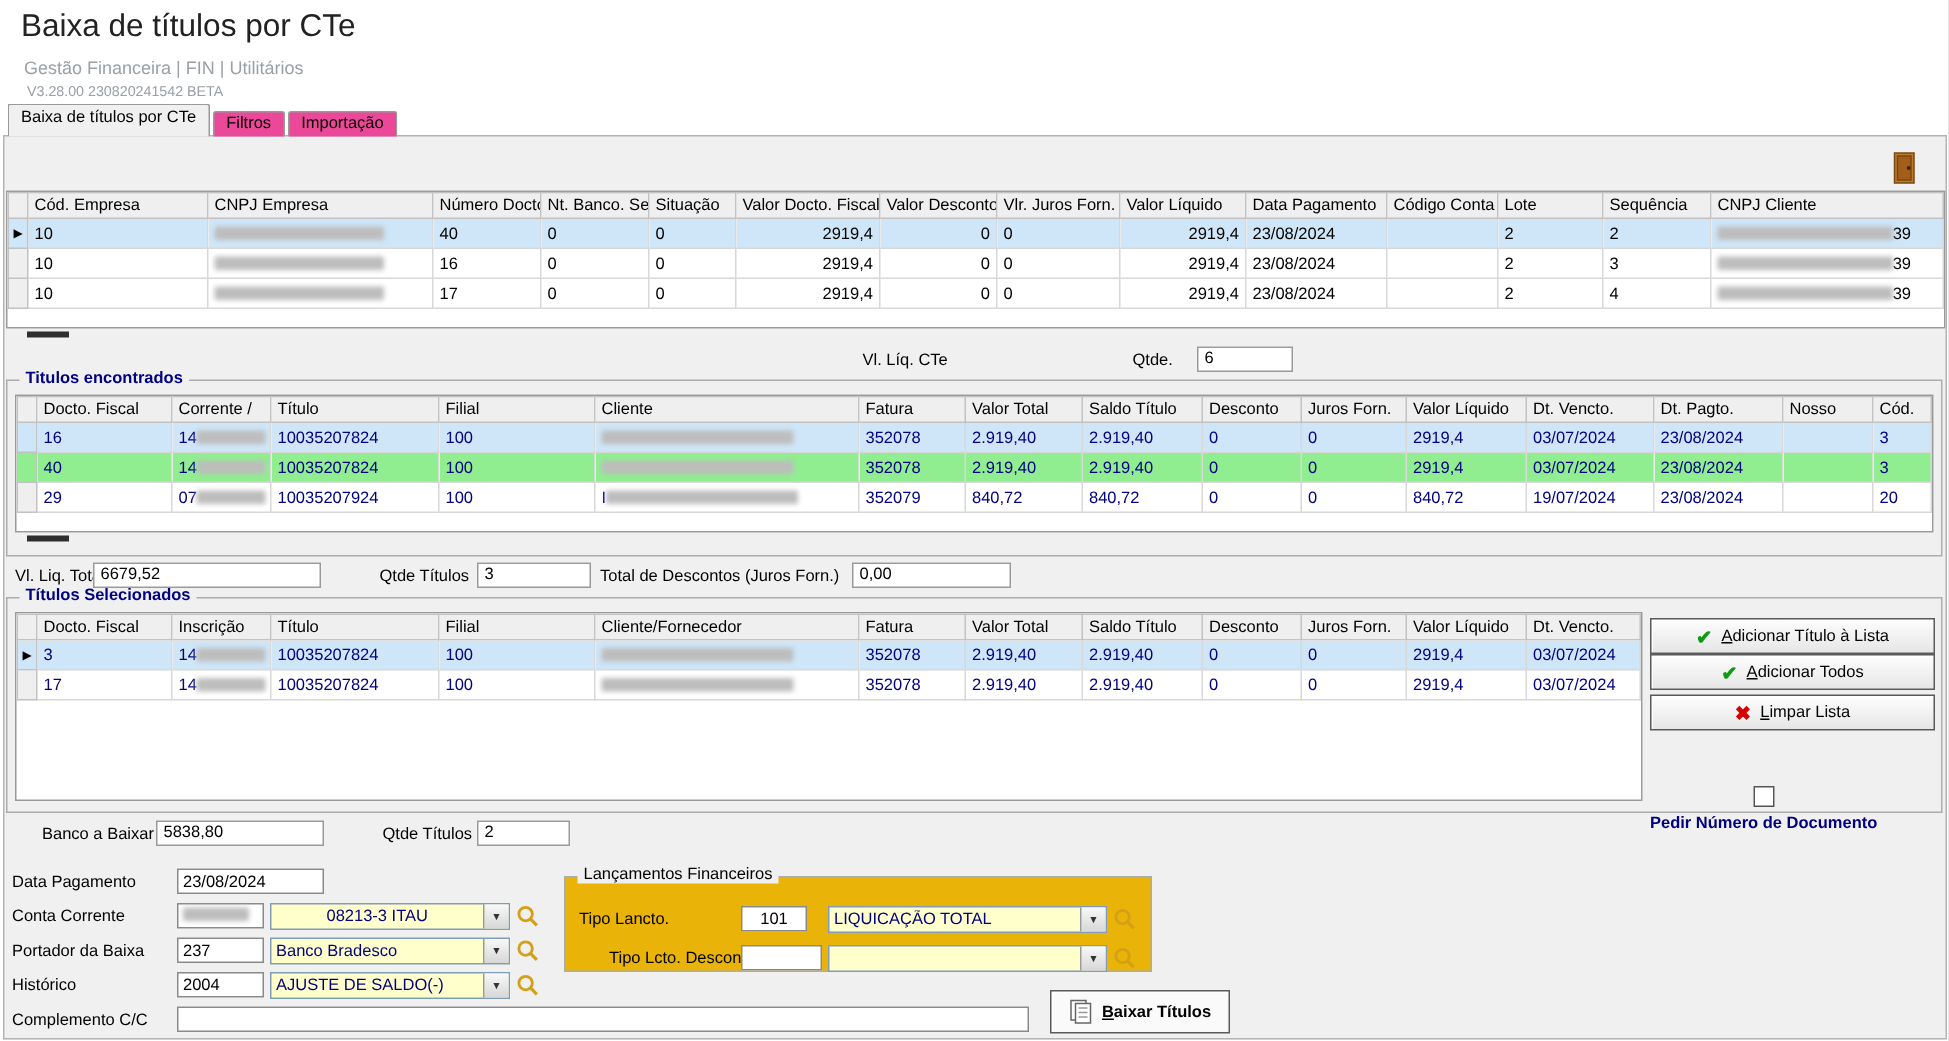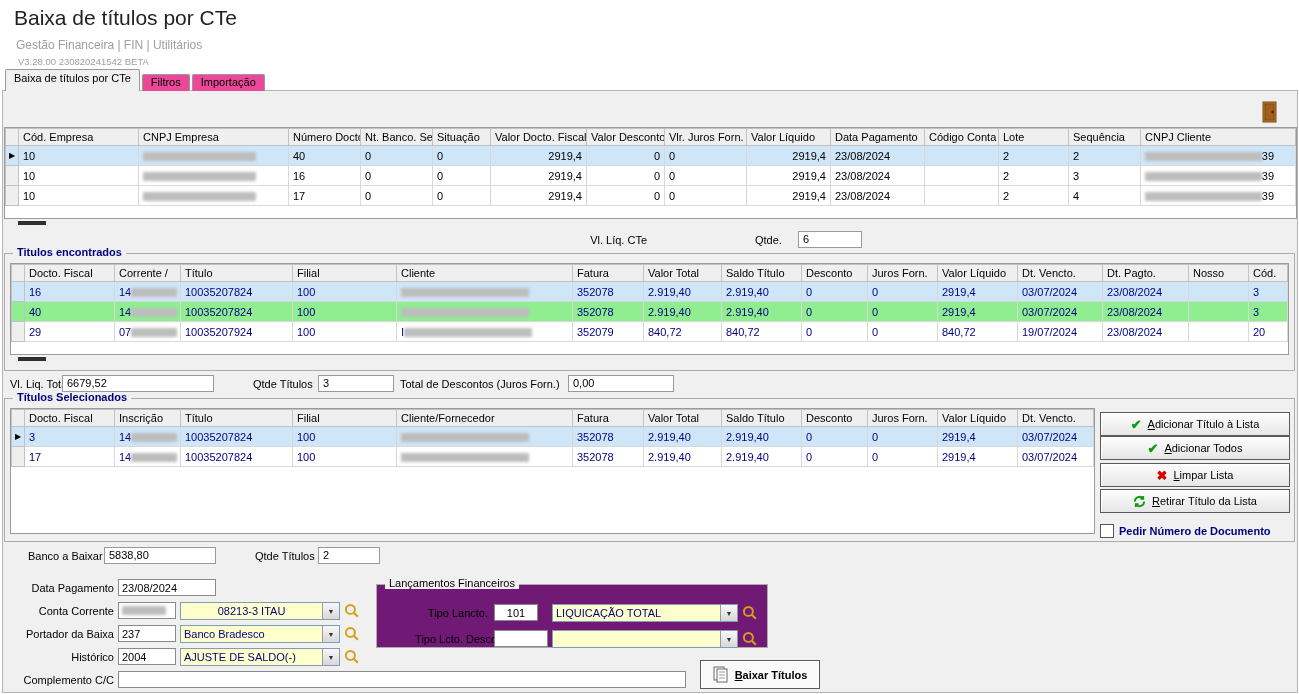--- a/index.html
+++ b/index.html
@@ -29,40 +29,40 @@
   table.grid.navy td.ind{color:#000;}
   .blur{display:inline-block;height:9px;background:#bdbdbd;filter:blur(1.6px);border-radius:1px;
         vertical-align:middle;width:80%;min-width:22px;max-width:128px;}
   .mini{position:absolute;height:4px;background:#2e2e2e;z-index:2;}
   
   .groupbox{position:absolute;border:1px solid #acacac;z-index:1;}
   .legend{position:absolute;top:-8px;left:8px;background:#f0f0f0;padding:0 4px;font-weight:bold;
           color:#000080;font-size:11px;white-space:nowrap;}
   
   .lbl{position:absolute;font-size:11px;white-space:nowrap;z-index:2;}
-  .lbl.r{text-align:right;}
+  .lbl.r{}
   .tbox{position:absolute;height:17px;background:#fff;border:1px solid #9a9a9a;font-size:11px;
         padding:0 4px;box-sizing:border-box;line-height:15px;overflow:hidden;z-index:2;}
   .edit{position:absolute;height:17px;background:#fff;border:1px solid #8a8a8a;font-size:11px;
         padding:0 3px;box-sizing:border-box;font-family:"Liberation Sans",sans-serif;z-index:2;}
   input.edit{outline:none;color:#000;}
   .combo{position:absolute;height:18px;background:#ffffcc;border:1px solid #7f9db9;color:#000080;
          display:flex;align-items:center;box-sizing:border-box;z-index:2;}
   .combo .txt{flex:1;padding:0 3px;overflow:hidden;white-space:nowrap;}
   .combo .dd{width:16px;align-self:stretch;background:linear-gradient(#f8f8f8,#d7d7d7);
              border-left:1px solid #9a9a9a;display:flex;align-items:center;justify-content:center;
              font-size:7px;color:#333;}
   .mag{position:absolute;width:16px;height:16px;z-index:2;}
   
   .sbtn{position:absolute;left:1100px;width:188px;height:22px;background:linear-gradient(#fdfdfd,#e6e6e6);
         border:1px solid #5a5a5a;box-shadow:inset 1px 1px 0 #fff;display:flex;align-items:center;
         justify-content:center;gap:6px;font-size:11px;z-index:2;cursor:default;}
   .icon-check{color:#0f9b0f;font-weight:bold;font-size:13px;line-height:1;}
   .icon-x{color:#d40000;font-weight:bold;font-size:13px;line-height:1;}
-  .chk{position:absolute;display:flex;align-items:center;gap:5px;z-index:2;}
+  .chk{position:absolute;display:flex;align-items:center;gap:5px;z-index:2;flex-direction:column;}
   .chkbox{width:12px;height:12px;background:#fff;border:1px solid #555;}
   .chklbl{font-weight:bold;color:#000080;}
   .baixar{position:absolute;display:flex;align-items:center;justify-content:center;gap:6px;
           background:#fafafa;border:1px solid #5a5a5a;box-shadow:inset 1px 1px 0 #fff;
           font-weight:bold;font-size:11px;z-index:2;}
   .exitbtn{position:absolute;z-index:2;}
 </style>
 </head>
 <body>
 
@@ -375,29 +375,20 @@
     <span><u>A</u>dicionar Título à Lista</span>
   </div>
   <div class="sbtn" style="top:436px;">
     <span class="icon-check">✔</span>
     <span><u>A</u>dicionar Todos</span>
   </div>
   <div class="sbtn" style="top:463px;">
     <span class="icon-x">✖</span>
     <span><u>L</u>impar Lista</span>
   </div>
-  <div class="sbtn" style="top:489px;">
-    <svg width="13" height="13" viewBox="0 0 14 14">
-      <path d="M2 7a5 5 0 0 1 9-3" fill="none" stroke="#0f9b0f" stroke-width="2"></path>
-      <path d="M11 1v3h-3" fill="none" stroke="#0f9b0f" stroke-width="2"></path>
-      <path d="M12 7a5 5 0 0 1-9 3" fill="none" stroke="#0f9b0f" stroke-width="2"></path>
-      <path d="M3 13v-3h3" fill="none" stroke="#0f9b0f" stroke-width="2"></path>
-    </svg>
-    <span><u>R</u>etirar Título da Lista</span>
-  </div>
   <div class="chk" style="left:1100px;top:524px;">
     <span class="chkbox"></span>
     <span class="chklbl">Pedir Número de Documento</span>
   </div>
 
   <div class="lbl" style="left:28px;top:550px;">Banco a Baixar</div>
   <div class="tbox" style="left:104px;top:547px;width:112px;">5838,80</div>
   <div class="lbl" style="left:255px;top:550px;">Qtde Títulos</div>
   <div class="tbox" style="left:318px;top:547px;width:62px;">2</div>
 
@@ -441,21 +432,21 @@
   <span class="mag" style="left:344px;top:649px;">
     <svg width="16" height="16" viewBox="0 0 15 15">
       <circle cx="6" cy="6" r="4.2" fill="none" stroke="#d4a017" stroke-width="1.8"></circle>
       <line x1="9.2" y1="9.2" x2="13" y2="13" stroke="#d4a017" stroke-width="2"></line>
     </svg>
   </span>
 
   <div class="lbl r" style="left:8px;top:674px;width:106px;">Complemento C/C</div>
   <input class="edit" style="left: 118px; top: 671px; width: 568px;" value="">
 
-  <div class="groupbox" style="left:376px;top:584px;width:390px;height:62px;background:#701a75;">
+  <div class="groupbox" style="left:376px;top:584px;width:390px;height:62px;background:#eab308;">
     <span class="legend" style="background:#f0f0f0;color:#000;font-weight:normal;">Lançamentos Financeiros</span>
   </div>
   <div class="lbl r" style="left:386px;top:607px;width:102px;">Tipo Lancto.</div>
   <input class="edit" style="left: 494px; top: 604px; width: 44px; text-align: center;" value="101">
   <div class="combo" style="left:552px;top:604px;width:186px;">
     <span class="txt">LIQUICAÇÃO TOTAL</span>
     <span class="dd">▼</span>
   </div>
   <span class="mag" style="left:742px;top:605px;">
     <svg width="16" height="16" viewBox="0 0 15 15">

